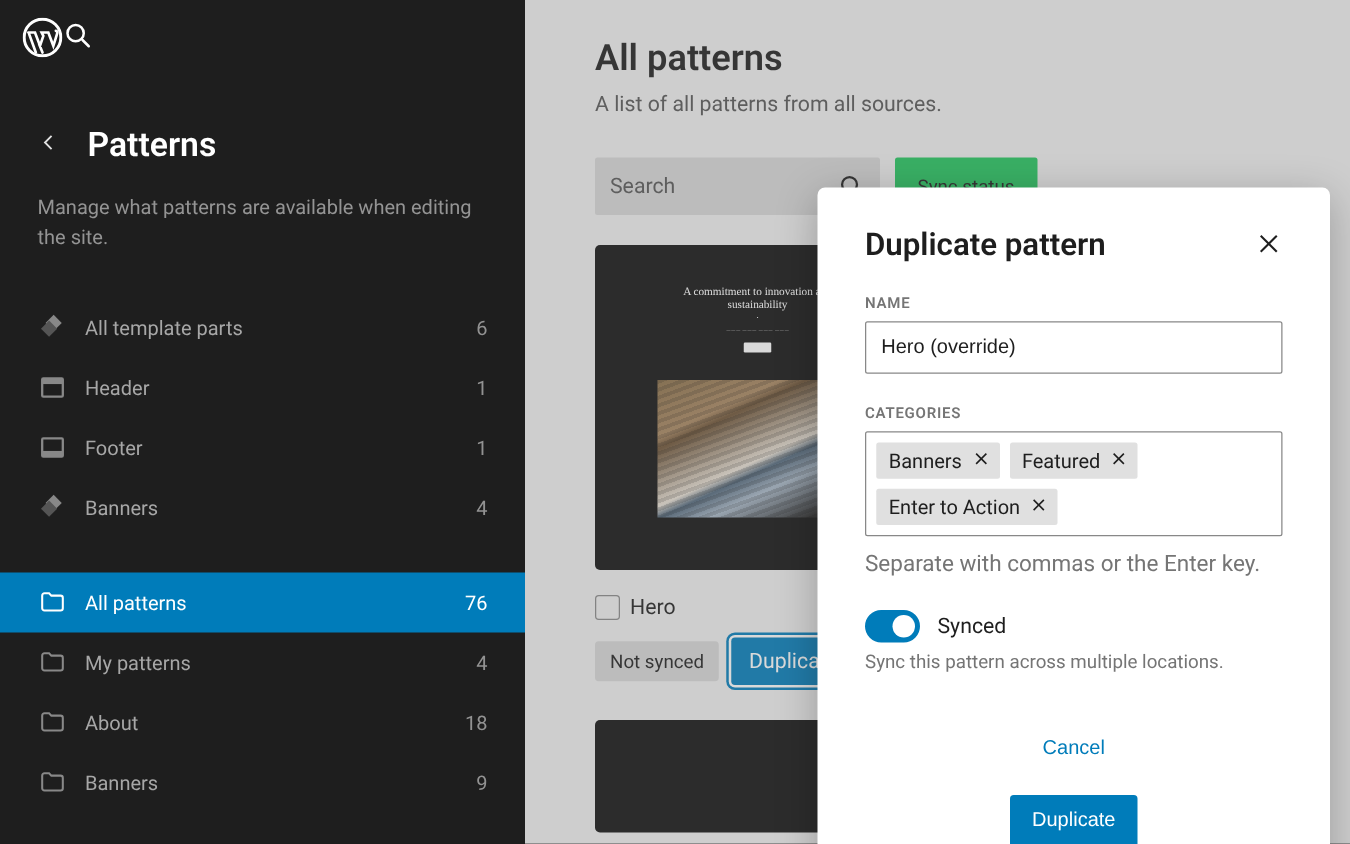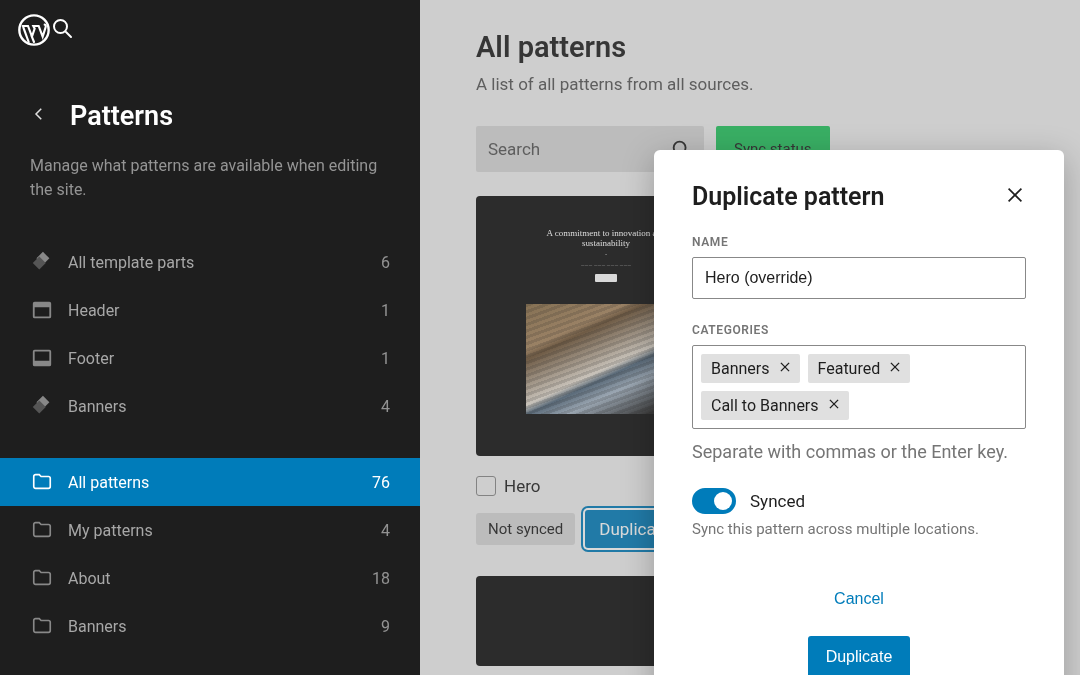--- a/index.html
+++ b/index.html
@@ -454,21 +454,21 @@
           </svg></span>
     </div>
     <div class="tag">
       <span>Featured</span>
       <span><svg viewBox="0 0 24 24">
             <line x1="5" y1="5" x2="19" y2="19"></line>
             <line x1="19" y1="5" x2="5" y2="19"></line>
           </svg></span>
     </div>
     <div class="tag">
-      <span>Call to Banners</span>
+      <span>Enter to Action</span>
       <span><svg viewBox="0 0 24 24">
             <line x1="5" y1="5" x2="19" y2="19"></line>
             <line x1="19" y1="5" x2="5" y2="19"></line>
           </svg></span>
     </div>
   </div>
   <div class="help-text">Separate with commas or the Enter key.</div>
 
   <div class="toggle-row">
     <div class="toggle"></div>

